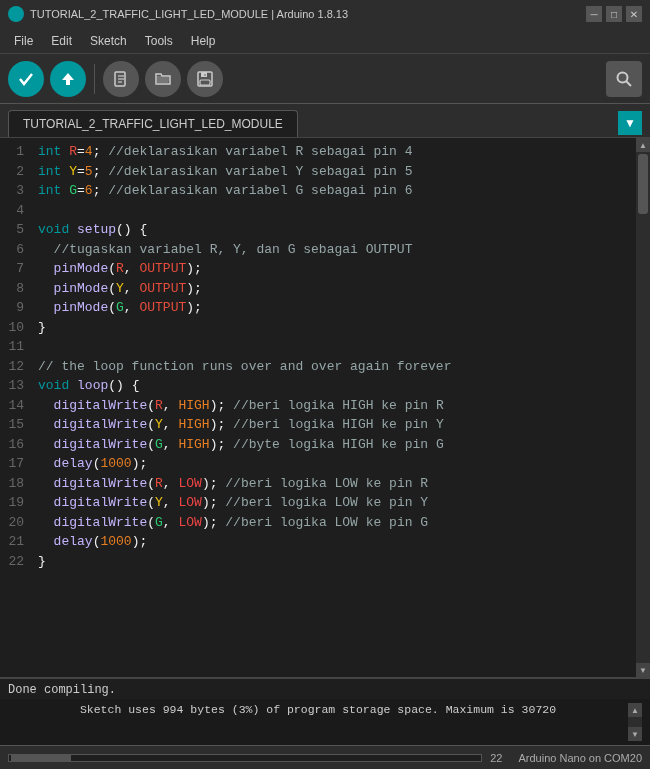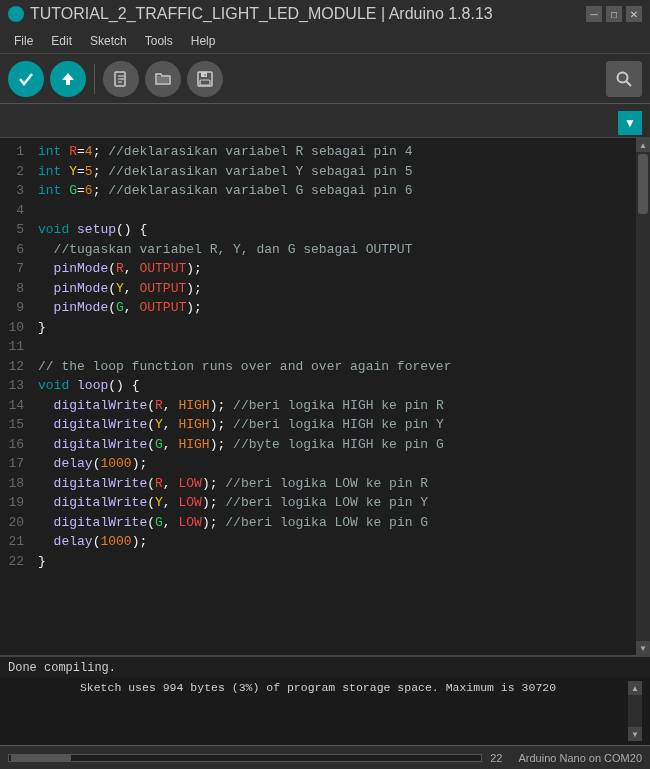--- a/index.html
+++ b/index.html
@@ -25,21 +25,21 @@
     }
     .title-bar-icon {
       width: 16px;
       height: 16px;
       background: #00979d;
       border-radius: 50%;
       flex-shrink: 0;
     }
     .title-bar-text {
       color: #cccccc;
-      font-size: 16px;
+      font-size: 11px;
       font-family: Arial, sans-serif;
       flex: 1;
     }
     .title-bar-controls {
       display: flex;
       gap: 4px;
     }
     .title-btn {
       width: 16px;
       height: 16px;
@@ -347,20 +347,21 @@
   <div class="toolbar-spacer"></div>
   <button class="btn-search" title="Search">
     <svg width="18" height="18" viewBox="0 0 18 18">
       <circle cx="7.5" cy="7.5" r="5" fill="none" stroke="#ccc" stroke-width="2"></circle>
       <line x1="11" y1="11" x2="16" y2="16" stroke="#ccc" stroke-width="2"></line>
     </svg>
   </button>
 </div>
 
 <div class="tab-bar">
+  <div class="tab">TUTORIAL_2_TRAFFIC_LIGHT_LED_MODULE</div>
   <div style="flex:1"></div>
   <button class="tab-dropdown">▼</button>
 </div>
 
 <div class="editor-area">
   <div class="line-numbers">
     <div>1</div>
     <div>2</div>
     <div>3</div>
     <div>4</div>
@@ -406,21 +407,21 @@
 <span class="plain">  </span><span class="fn">delay</span><span class="plain">(</span><span class="num">1000</span><span class="plain">);</span>
 <span class="plain">}</span></div>
   <div class="scrollbar-v">
     <button class="scroll-btn">▲</button>
     <div class="scrollbar-thumb"></div>
     <div style="flex:1"></div>
     <button class="scroll-btn">▼</button>
   </div>
 </div>
 
-<div class="output-area" style="height:90px;">
+<div class="output-area" style="height:68px;">
   <div class="output-text">Done compiling.</div>
   <div class="output-log">
     <div class="output-log-text">
       <div style="color:#cccccc;font-size:11.5px;">Sketch uses 994 bytes (3%) of program storage space. Maximum is 30720</div>
     </div>
     <div class="output-scrollbar" style="width:14px;">
       <button class="scroll-btn" style="height:14px;background:#444;border:none;color:#aaa;font-size:8px;">▲</button>
       <div style="flex:1;background:#2d2d2d;"></div>
       <button class="scroll-btn" style="height:14px;background:#444;border:none;color:#aaa;font-size:8px;">▼</button>
     </div>

